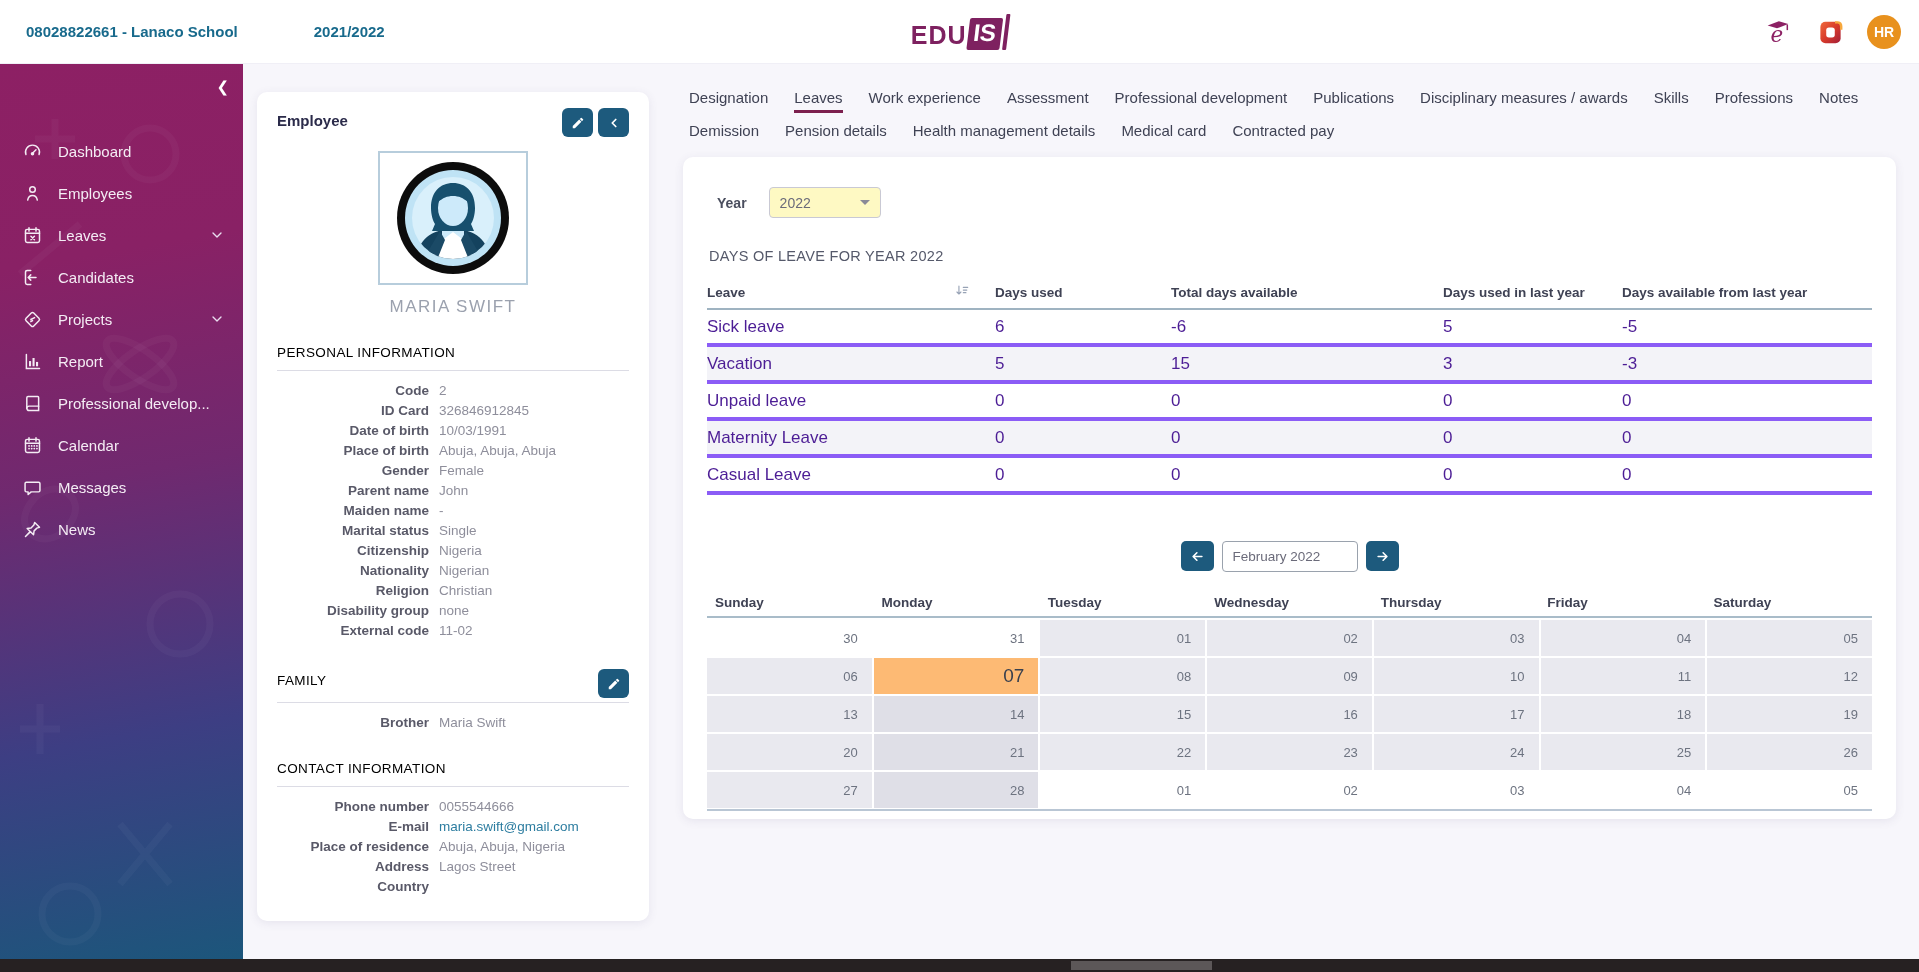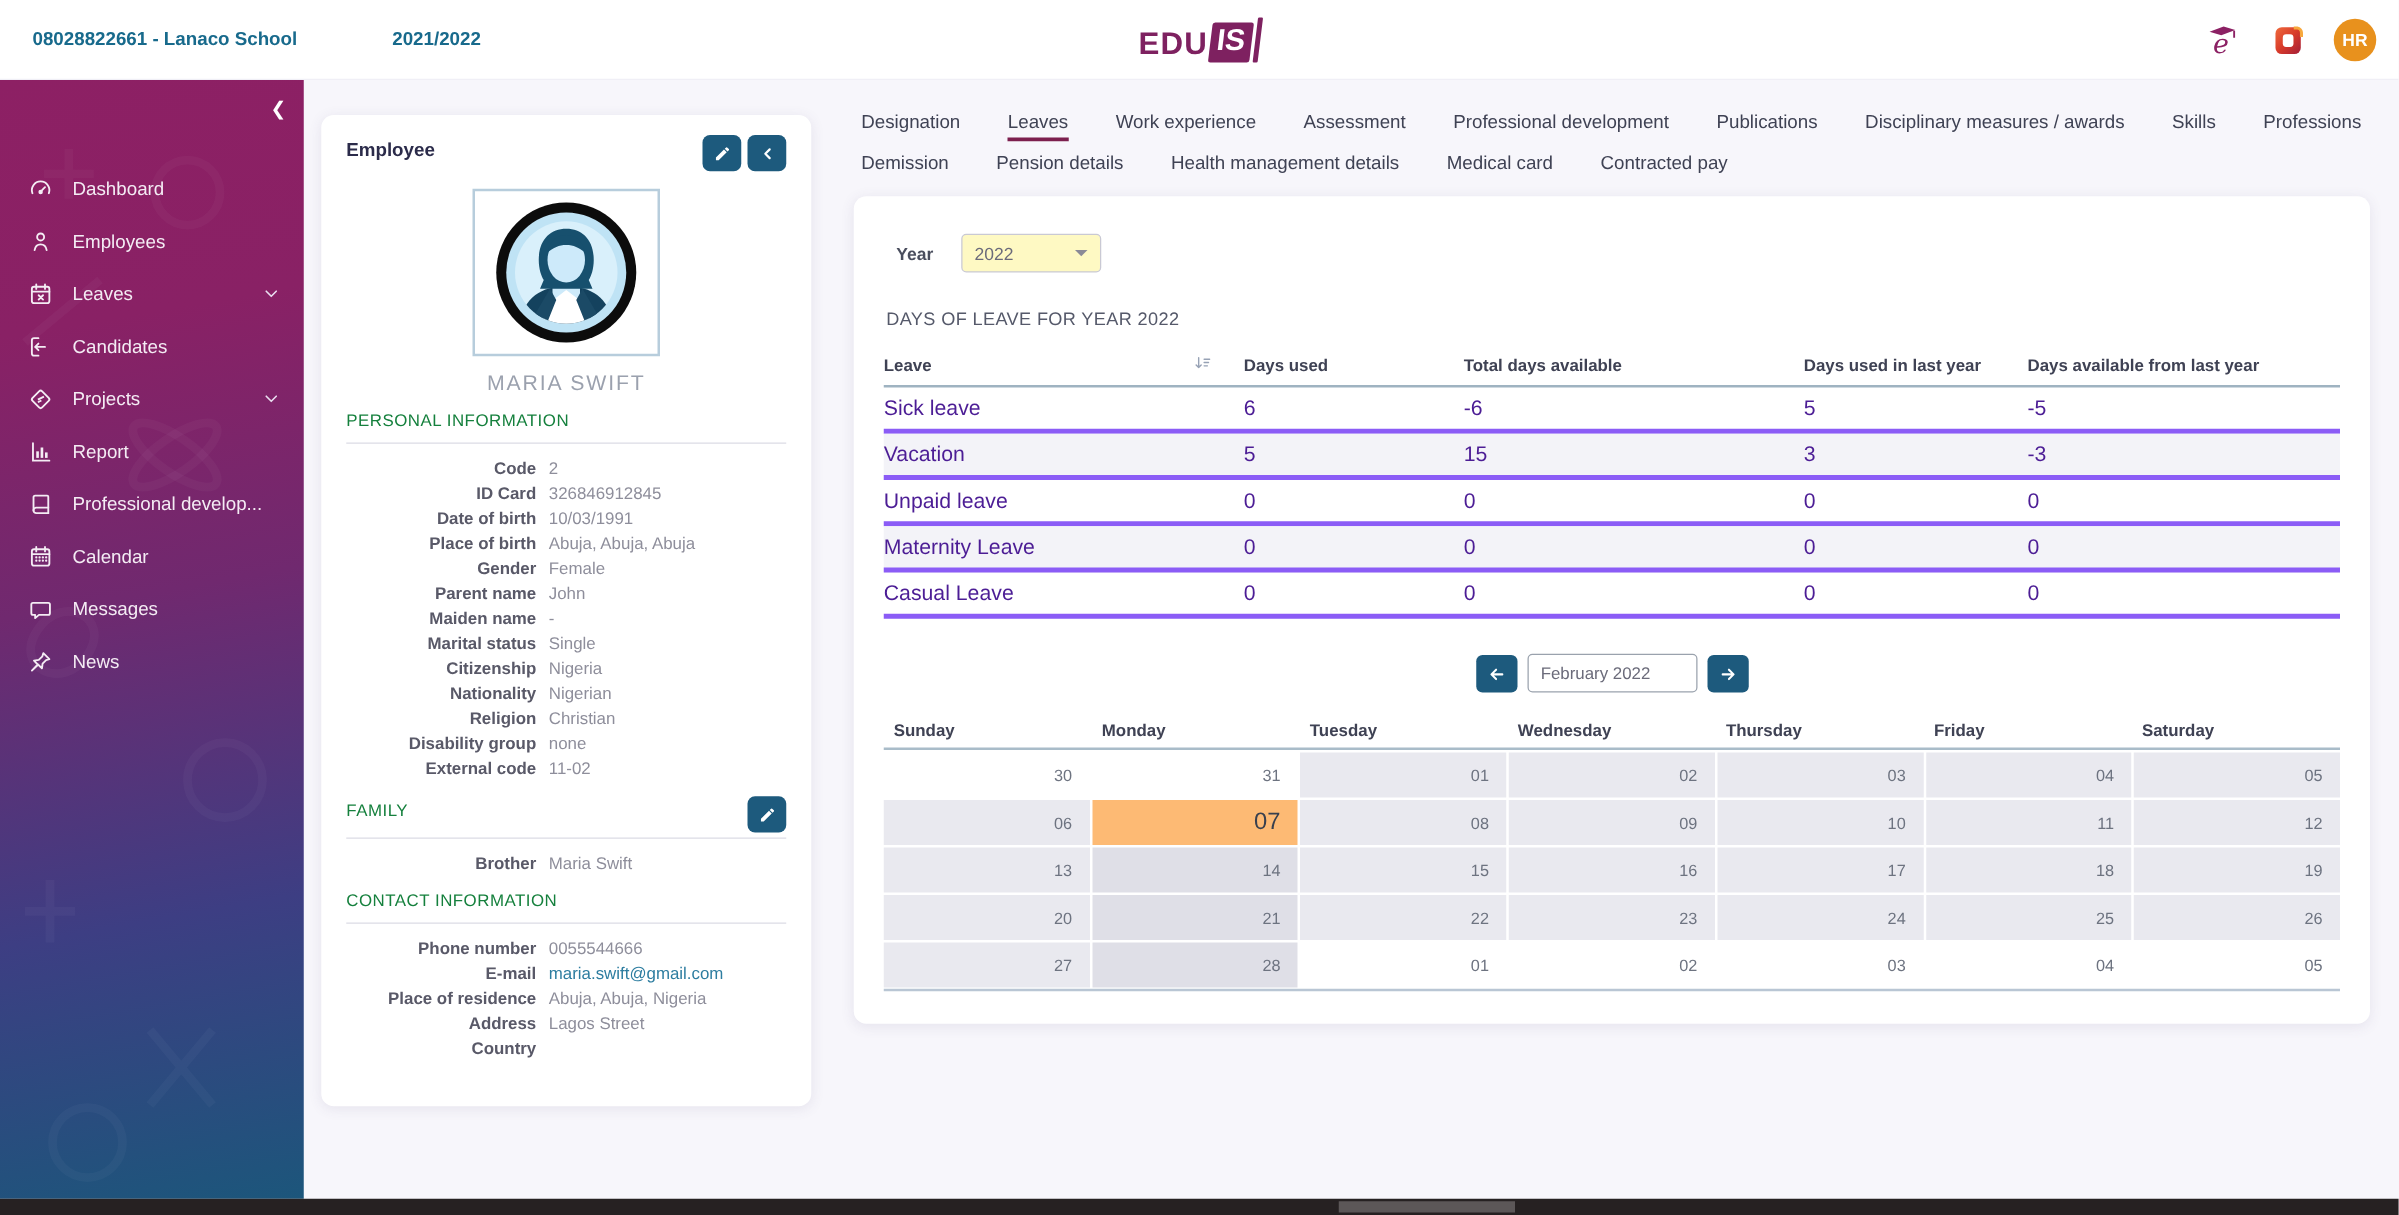--- a/index.html
+++ b/index.html
@@ -37,33 +37,33 @@
               border-radius:10px; box-shadow:0 2px 10px rgba(80,70,120,.10); padding:16px 20px 24px 20px;}
   .emp-head { display:flex; align-items:flex-start;gap:28px; }
   .emp-title { font-size:15px; font-weight:bold; color:#2b2b4a; padding-top:4px;}
   .btn-group { margin-left:auto; display:flex; gap:5px; }
   .sq-btn { width:31px; height:29px; background:#1d5a7d; border:none; border-radius:6px; color:#fff;
             display:flex; align-items:center; justify-content:center; cursor:pointer; }
   .sq-btn svg { width:14px; height:14px; }
   .avatar-box { width:150px; height:134px; margin:14px auto 0 auto; border:2px solid #b7cddc; padding:5px;
                 display:flex; align-items:center; justify-content:center; background:#fff;}
   .emp-name { text-align:center; margin-top:12px; font-size:17px; color:#9ba1ae; letter-spacing:1.5px; }
-  .sec-title { margin-top:12px; font-size:13.5px; color:#15803d; letter-spacing:.4px; padding-bottom:10px;
+  .sec-title { margin-top:28px; font-size:13.5px; color:#000000; letter-spacing:.4px; padding-bottom:10px;
                border-bottom:1px solid #dcdce5; display:flex; align-items:center;}
   .sec-title .sq-btn { margin-left:auto; margin-bottom:-6px;}
   .fields { margin-top:10px; }
   .f-row { display:grid; grid-template-columns:152px 1fr; column-gap:10px; line-height:20px; font-size:13.5px;}
   .f-label { text-align:right; font-weight:bold; color:#595968; }
   .f-value { color:#8e8e9b; }
   .f-value.link { color:#2d7da0; cursor:pointer;}
 
   
   .right-area { position:absolute; left:683px; top:64px; width:1213px; }
   .tabs { margin:20px 0 0 6px; }
-  .tab-row { display:flex; flex-wrap:nowrap; column-gap:38px; height:33px; align-items:center;}
+  .tab-row { display:flex; flex-wrap:nowrap; column-gap:26px; height:33px; align-items:center;}
   .tab { font-size:15px; color:#3f4254; cursor:pointer; padding-bottom:4px; border-bottom:3px solid transparent; white-space:nowrap;}
   .tab.active { border-bottom-color:#7c1f4e; }
 
   .panel { margin-top:7px; width:1213px; height:662px; background:#fff; border-radius:10px;
            box-shadow:0 2px 10px rgba(80,70,120,.10); padding:20px 24px; }
   .year-row { display:flex; align-items:center; margin:10px 0 0 10px;}
   .year-label { font-size:14px; font-weight:bold; color:#4a4e5e; margin-right:22px;}
   .year-select { width:112px; height:31px; border:1px solid #c9c9d4; border-radius:4px; display:flex; align-items:center;
                  padding:0 10px; font-size:14px; color:#6b6b7a; cursor:pointer; background:#fef9c3;}
   .caret { margin-left:auto; width:0; height:0; border-left:5px solid transparent; border-right:5px solid transparent;
@@ -71,21 +71,21 @@
   .tbl-title { margin:30px 0 0 2px; font-size:14.5px; color:#55596a; letter-spacing:.3px;}
 
   .lv-table { margin-top:12px; }
   .lv-hrow, .lv-row { display:grid; grid-template-columns:288px 176px 272px 179px 1fr; align-items:center; }
   .lv-hrow { height:34px; font-size:13.5px; font-weight:bold; color:#3f4254; border-bottom:2px solid #9fb3c1; }
   .lv-hcell { display:flex; align-items:center; cursor:pointer;}
   .sort-ic { margin-left:auto; margin-right:26px; color:#97a2b5;}
   .lv-row { height:37px; font-size:17px; color:#4c1d95; border-bottom:4px solid #8b5cf6;}
   .lv-row:nth-child(even) { background:#f3f3f8; }
 
-  .cal-nav { margin-top:28px; display:flex; justify-content:center; align-items:flex-end; gap:8px;}
+  .cal-nav { margin-top:46px; display:flex; justify-content:center; align-items:flex-start; gap:8px;}
   .nav-btn { width:33px; height:30px; background:#1d5a7d; border:none; border-radius:5px; color:#fff;
              display:flex; align-items:center; justify-content:center; cursor:pointer;}
   .nav-btn svg { width:15px; height:15px;}
   .month-input { width:136px; height:31px; border:1px solid #9aa2ad; border-radius:4px; padding:0 10px;
                  font-size:13.5px; color:#6b6b7a; font-family:"Liberation Sans",sans-serif;}
   .calendar { margin-top:16px; }
   .cal-head { display:grid; grid-template-columns:repeat(7,1fr); height:30px; align-items:center;
               font-size:13.5px; font-weight:bold; color:#3f4254; border-bottom:2px solid #a9bcc9;}
   .cal-head div { padding-left:8px; }
   .cal-grid { display:grid; grid-template-columns:repeat(7,1fr); gap:2px; background:#fff; margin-top:2px;

